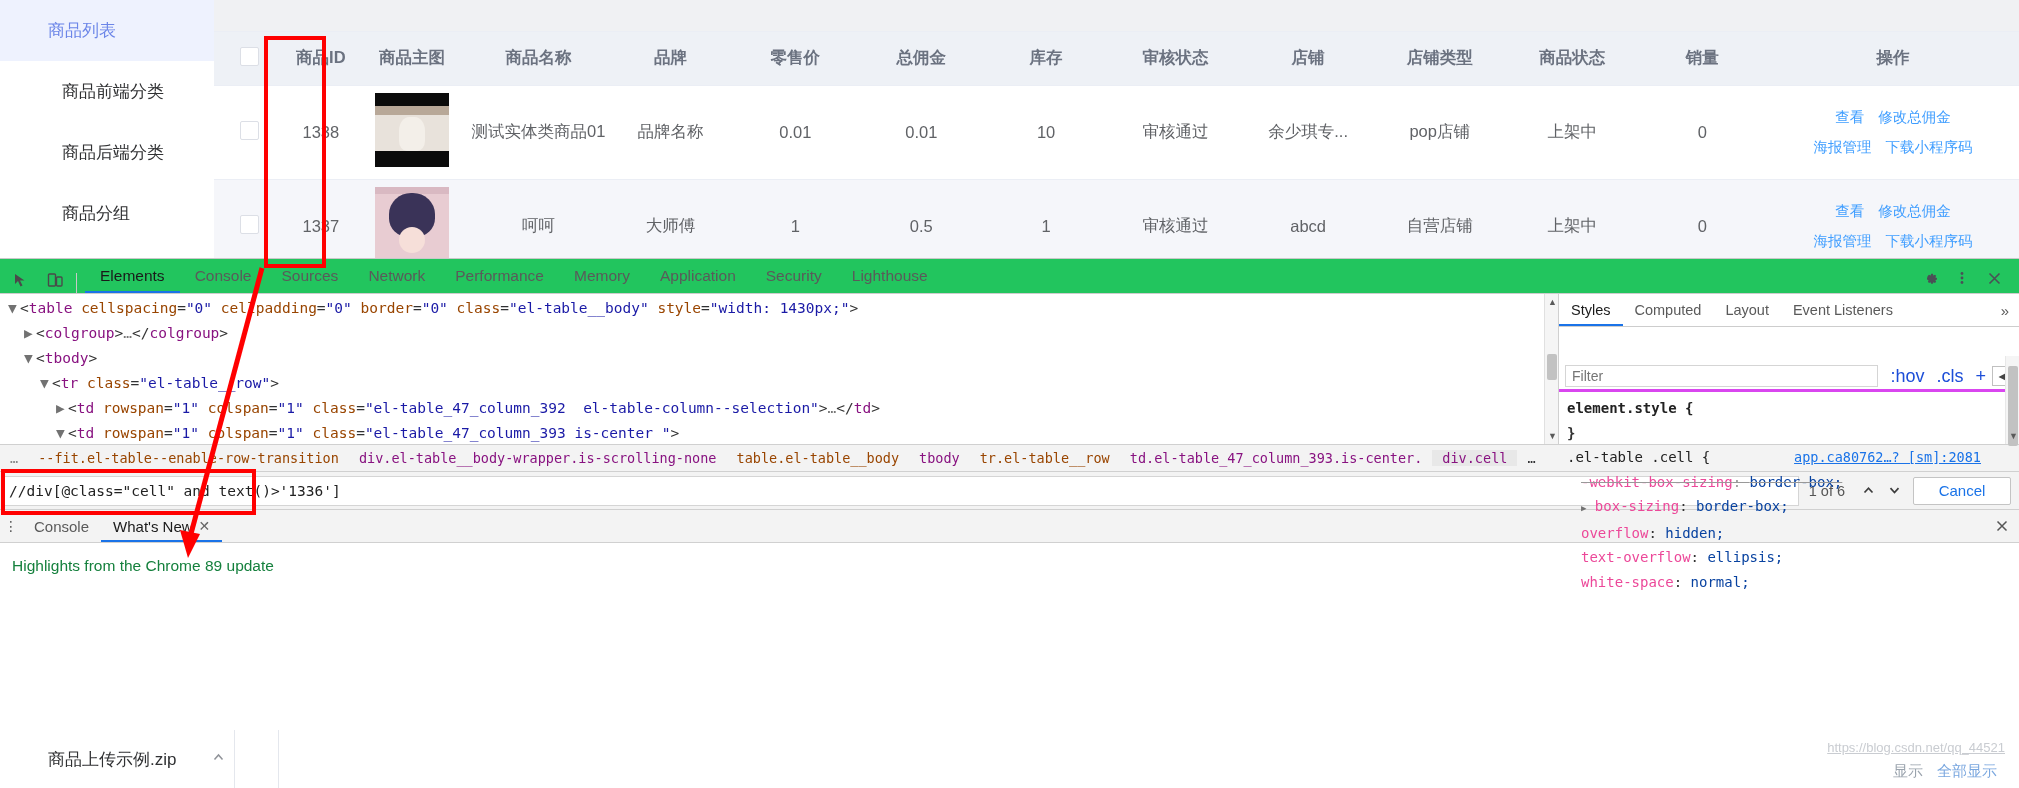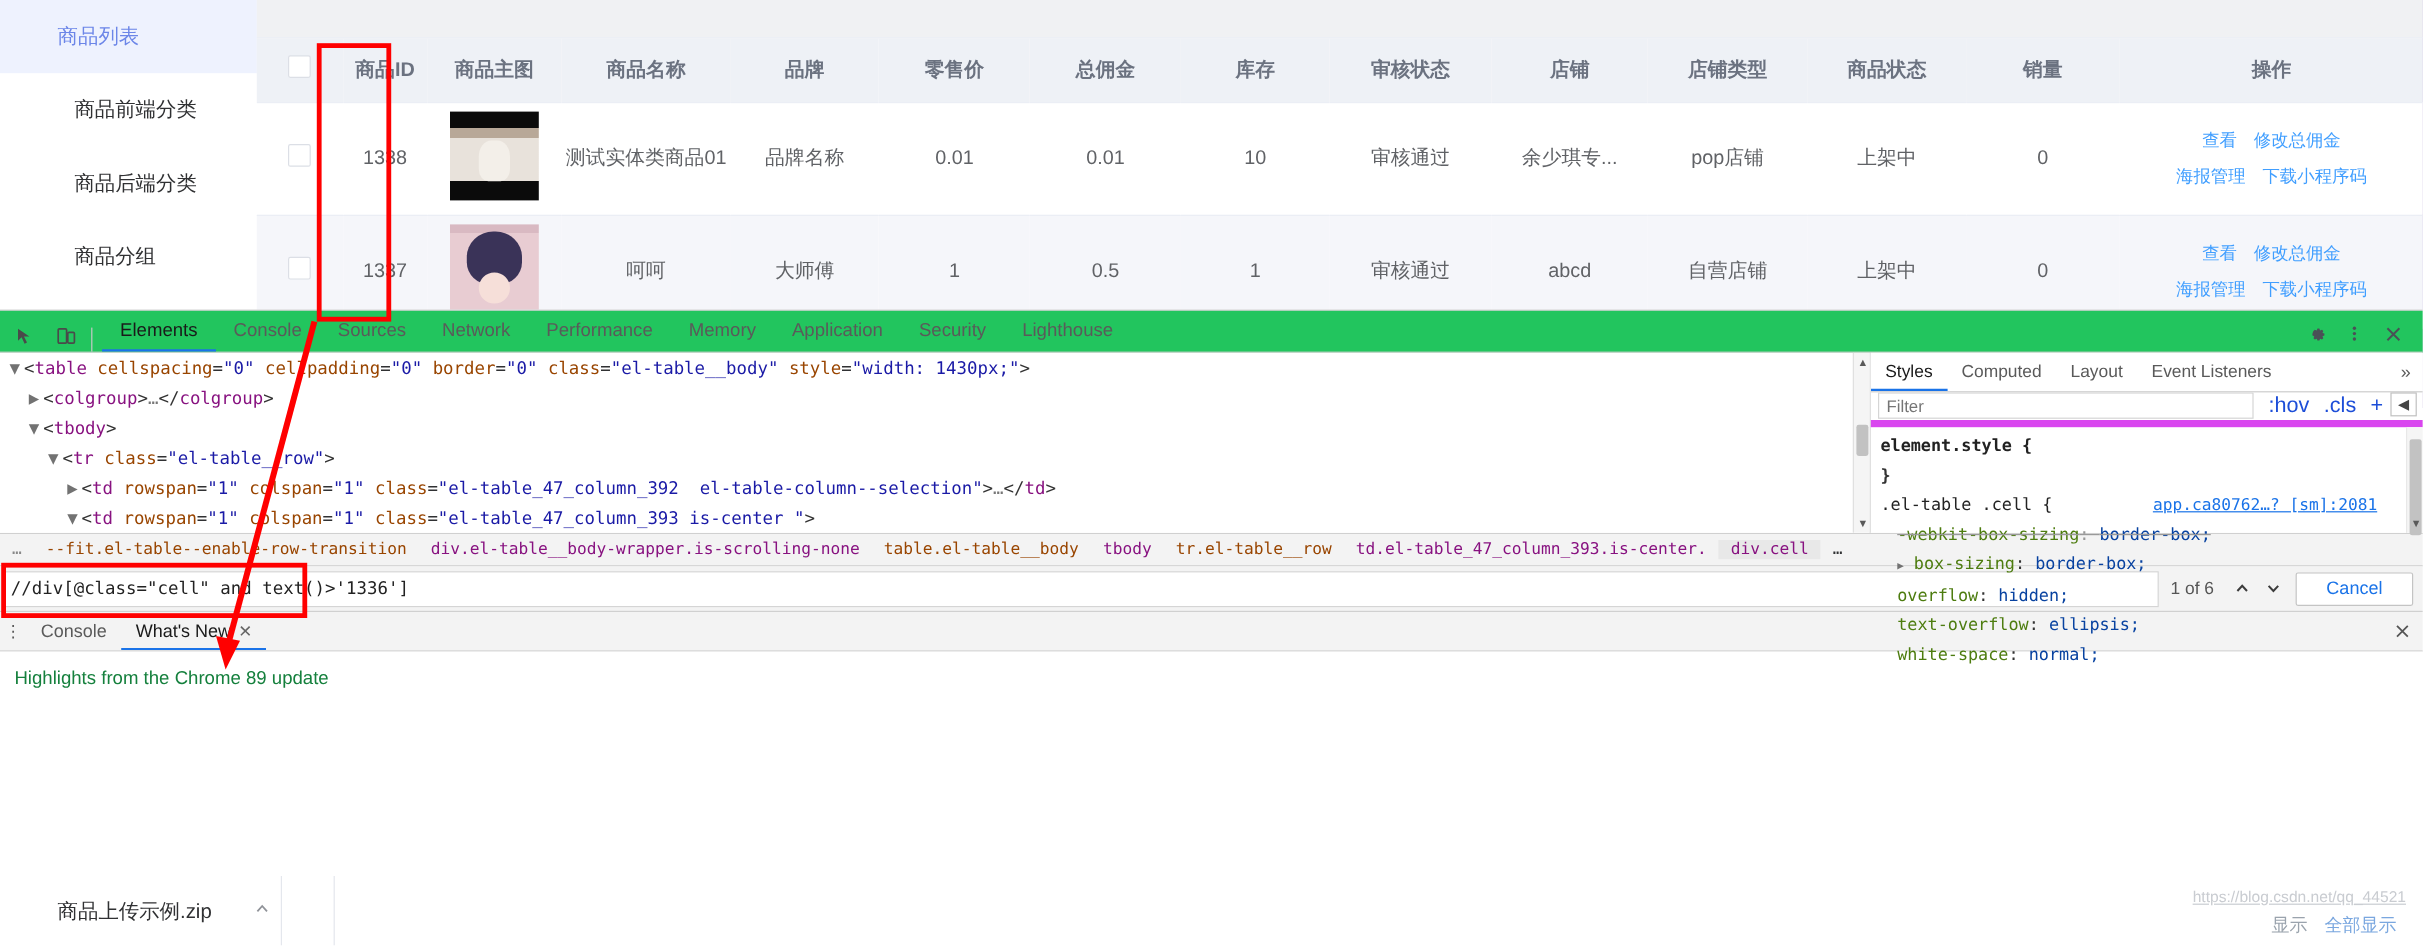--- a/index.html
+++ b/index.html
@@ -76,26 +76,26 @@
   .scroll-v .thumbv { position:absolute; left:2px; top:60px; width:10px; height:26px; background:#c2c2c2; border-radius:2px; }
   .scroll-v .arrU { position:absolute; left:3px; top:3px; color:#5a5a5a; font-size:9px; }
   .scroll-v .arrD { position:absolute; left:3px; bottom:3px; color:#5a5a5a; font-size:9px; }
 
   
   .styles-pane { width:460px; background:#fff; position:relative; }
   .st-tabs { height:33px; display:flex; align-items:stretch; border-bottom:1px solid #cdcdcd; background:#fff; }
   .st-tab { padding:0 12px; display:flex; align-items:center; font-size:14.5px; color:#5a5a5a; white-space:nowrap; }
   .st-tab.sel { color:#1a1a1a; box-shadow:inset 0 -2px 0 #1a73e8; }
   .st-more { margin-left:auto; padding:0 10px; display:flex; align-items:center; color:#5a5a5a; font-size:15px; }
-  .st-filter { height:29px; display:flex; align-items:flex-start; border-bottom:6px solid #d946ef; }
+  .st-filter { height:29px; display:flex; align-items:center; border-bottom:3px solid #d946ef;margin-top:36px; }
   .st-filter input { flex:1; border:1px solid #d5d5d5; height:22px; margin:0 6px; font-size:14px; padding:0 6px; color:#555; font-family:inherit; }
   .st-filter .chip { font-size:18px; color:#1d4ed8; padding:0 6px; white-space:nowrap; }
   .st-filter .sq { width:22px; height:20px; border:1px solid #c0c0c0; display:flex; align-items:center; justify-content:center; color:#444; font-size:12px; margin-right:5px; }
   .css-body { font-family:"DejaVu Sans Mono","Liberation Mono",monospace; font-size:14px; line-height:24.5px; padding:4px 8px; color:#333; position:relative; }
-  .sel-name { color:#222; } .prop { color:#4d7c0f;margin-top:24px; } .val { color:#0842a0; }
+  .sel-name { color:#222; } .prop { color:#ec4899;margin-top:24px; } .val { color:#0842a0; }
   .src-link { position:absolute; right:30px; color:#1a73e8; text-decoration:underline; font-size:13.5px; }
   .strike { text-decoration:line-through; color:#999; }
   .tri2 { color:#727272; font-size:9px; }
   .st-scroll { position:absolute; right:0; top:62px; width:14px; bottom:0; background:#f5f5f5; border-left:1px solid #e8e8e8; }
   .st-scroll .thumbv { position:absolute; left:2px; top:10px; width:10px; height:80px; background:#c2c2c2; border-radius:2px; }
   .st-scroll .arrD { position:absolute; left:3px; bottom:3px; color:#5a5a5a; font-size:9px; }
 
   
   .crumbs { height:28px; background:#f3f3f3; border-top:1px solid #d0d0d0; border-bottom:1px solid #d0d0d0;
     display:flex; align-items:center; font-family:"DejaVu Sans Mono","Liberation Mono",monospace; font-size:13.5px; overflow:hidden; }

